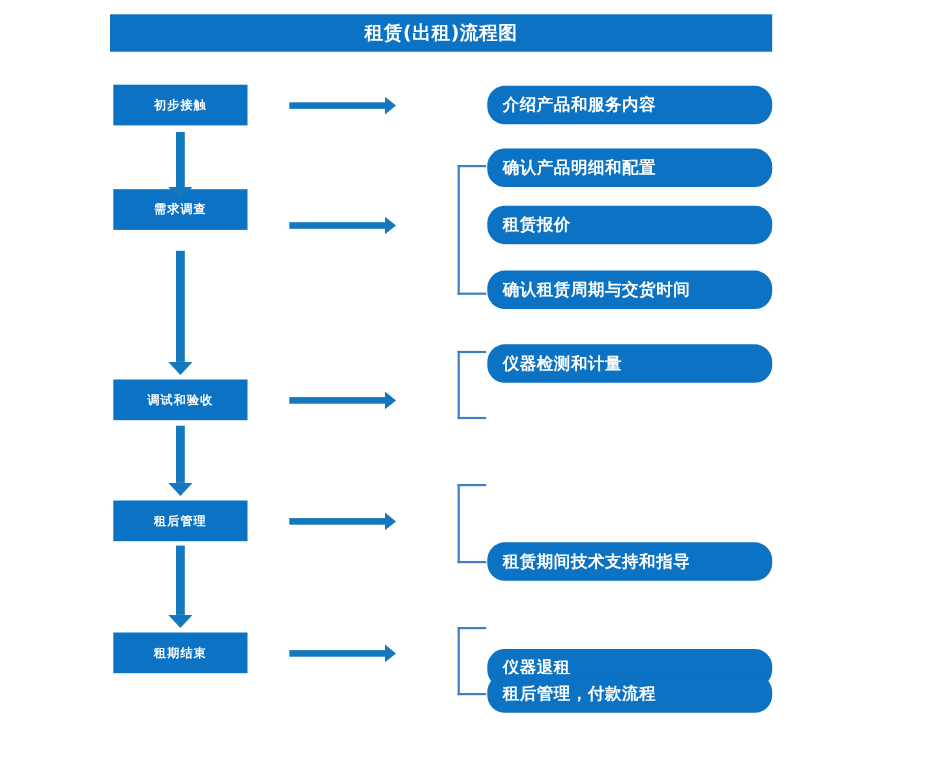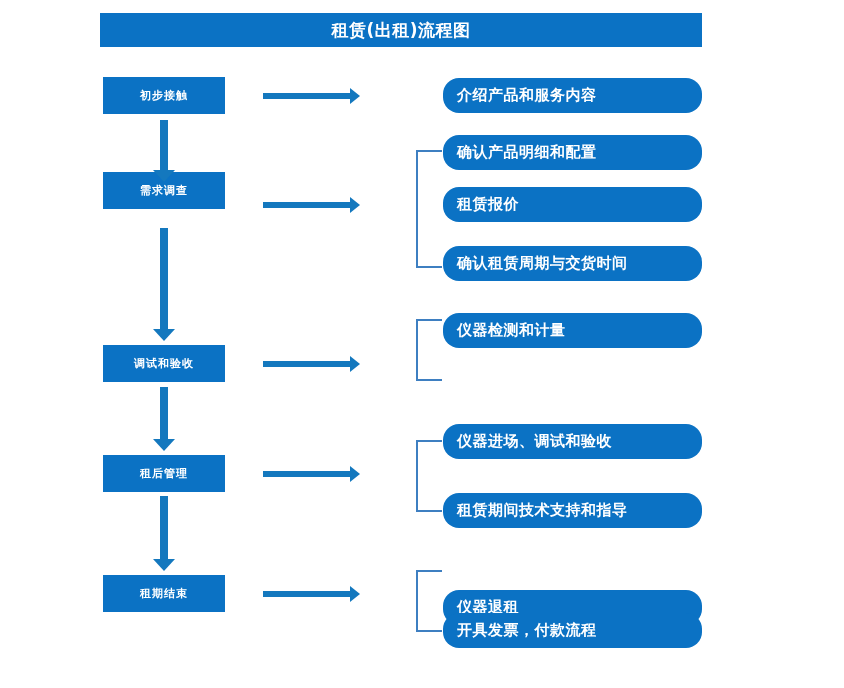--- a/index.html
+++ b/index.html
@@ -193,18 +193,17 @@
   <div class="bracket" style="top:150px; height:118px;"></div>
   <div class="bracket" style="top:319px; height:62px;"></div>
   <div class="bracket" style="top:440px; height:72px;"></div>
   <div class="bracket" style="top:570px; height:62px;"></div>
 
   <div class="detail-box" style="top:78px;">介绍产品和服务内容</div>
   <div class="detail-box" style="top:135px;text-align:center;">确认产品明细和配置</div>
   <div class="detail-box" style="top:187px;">租赁报价</div>
   <div class="detail-box" style="top:246px;">确认租赁周期与交货时间</div>
   <div class="detail-box" style="top:313px;">仪器检测和计量</div>
-  <div class="detail-box" style="top:424px;">仪器进场、调试和验收</div>
   <div class="detail-box" style="top:493px;">租赁期间技术支持和指导</div>
   <div class="detail-box" style="top:562px;margin-top:28px;">仪器退租</div>
-  <div class="detail-box" style="top:613px;">开具发票，付款流程</div>
+  <div class="detail-box" style="top:613px;">租后管理，付款流程</div>
 
 </div>
 
 </body></html>

